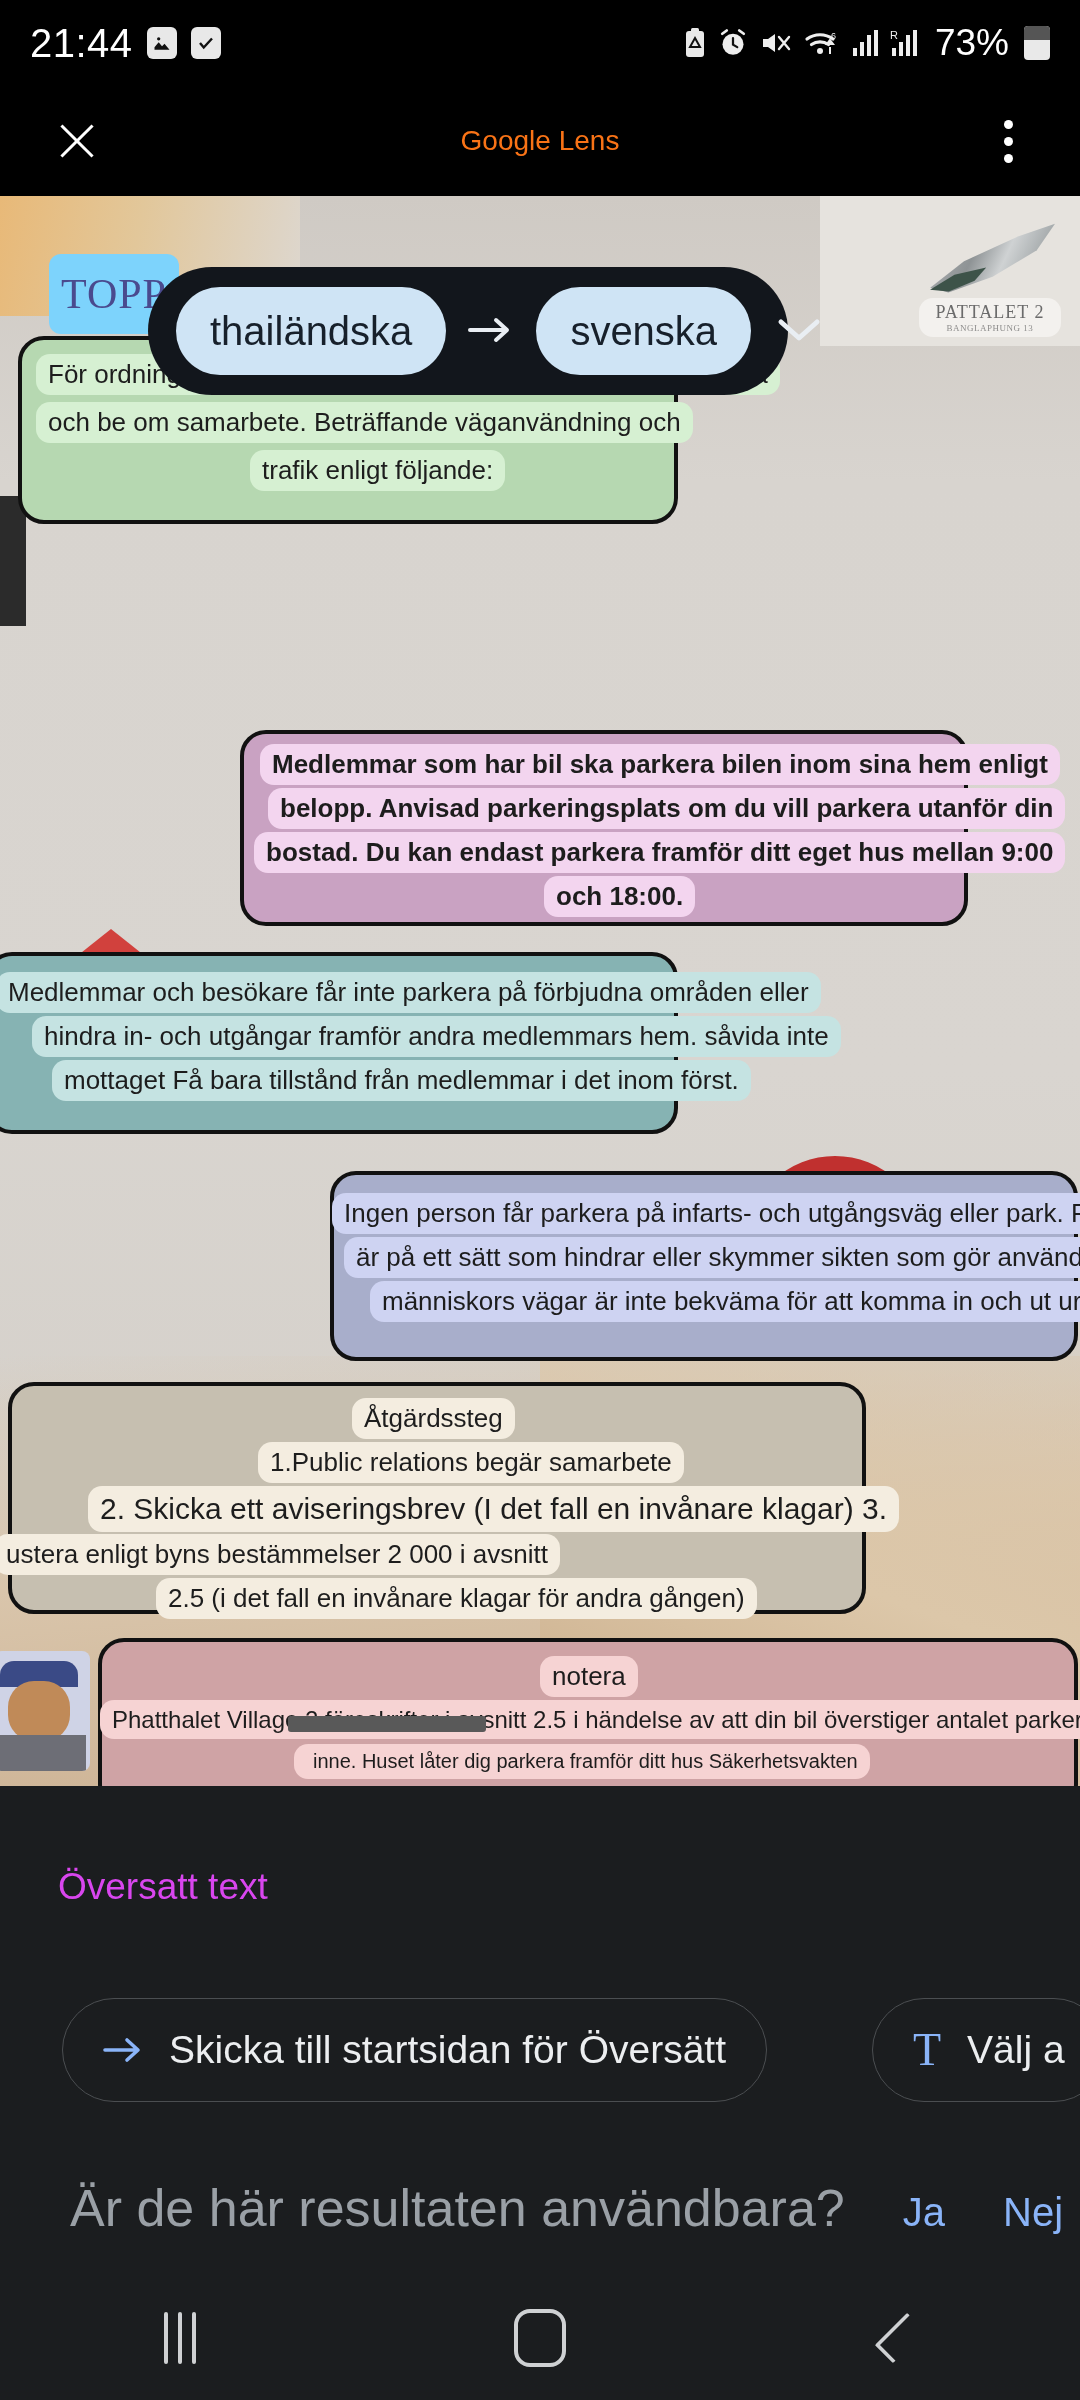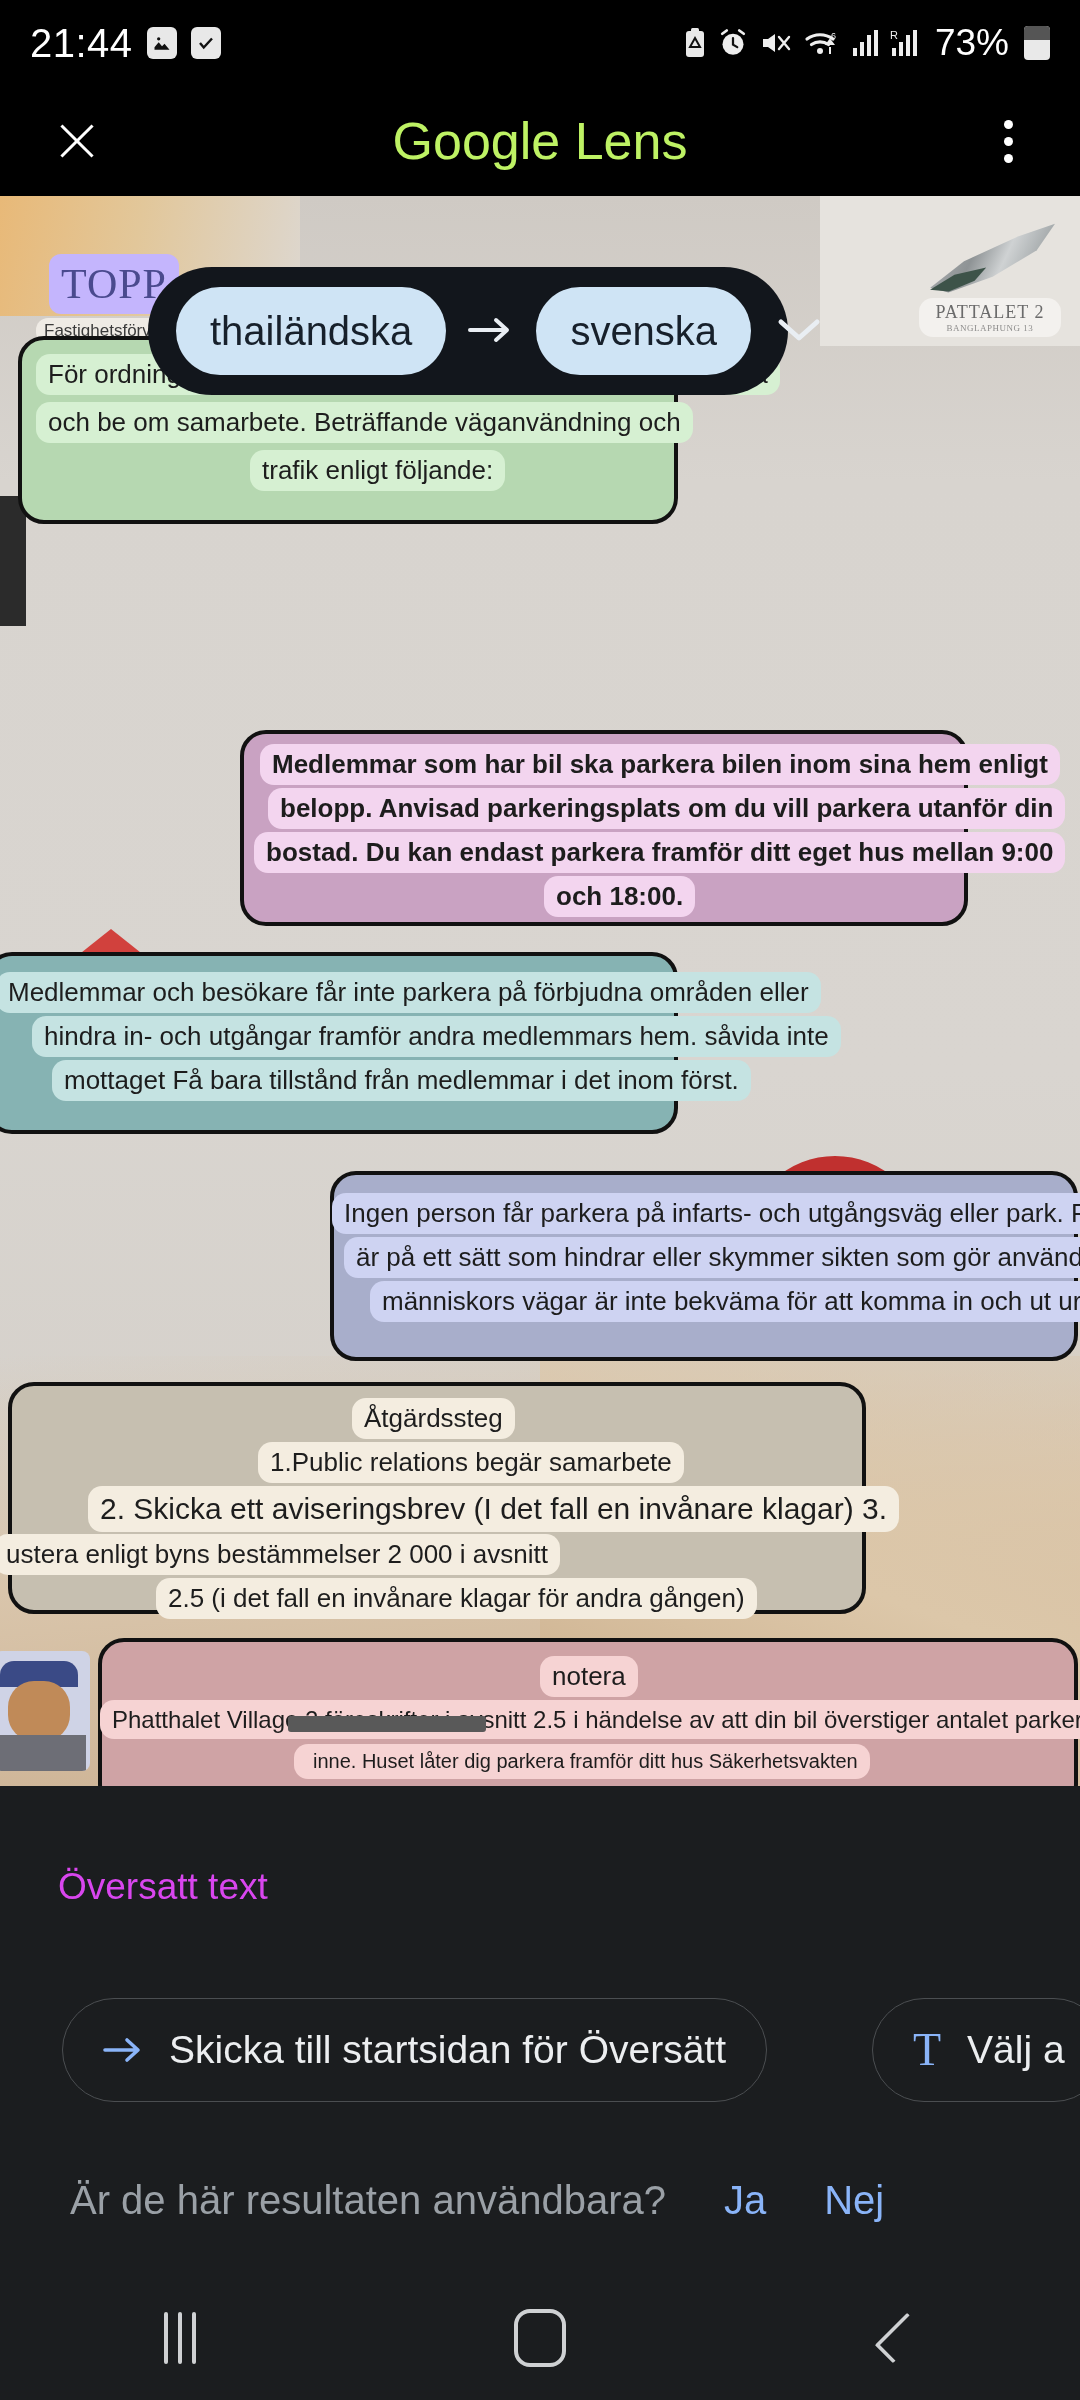--- a/index.html
+++ b/index.html
@@ -35,21 +35,21 @@
   }
   .sb-batt i{ position:absolute;left:0;top:0;width:100%;height:42%;background:#555; }
 
   
   .appbar{
     position:absolute; top:86px; left:0; width:1080px; height:110px;
     background:#000; display:flex; align-items:center; padding:0 48px;
   }
   .appbar-title{
     position:absolute; left:0; right:0; text-align:center;
-    font-size:52px; color:#bef264; font-weight:400; pointer-events:none;
+    font-size:28px; color:#f97316; font-weight:400; pointer-events:none;
   }
   .appbar-title .g{ font-weight:400; }
   .close-x{
     width:58px;height:58px;position:relative;z-index:2;cursor:pointer;
   }
   .close-x::before,.close-x::after{
     content:"";position:absolute;left:50%;top:50%;width:44px;height:3px;
     background:#fff;transform-origin:center;
   }
   .close-x::before{ transform:translate(-50%,-50%) rotate(45deg); }
@@ -90,21 +90,21 @@
   .photo .dark-l{
     position:absolute;left:0;top:300px;width:26px;height:130px;background:#2b2b2b;
   }
 
   
   .logo-top{
     position:absolute;left:36px;top:58px;width:156px;
     text-align:center;
   }
   .logo-top .topp{
-    background:#c4b5fd;border-radius:12px;padding:6px 12px;display:inline-block;
+    background:#7dd3fc;border-radius:12px;padding:16px 12px;display:inline-block;
     color:#4a4a8e;font-size:42px;letter-spacing:1px;font-family:"Liberation Serif",serif;
   }
   .logo-top .sub{
     margin-top:4px;background:#efebe5;border-radius:12px;padding:3px 8px;display:inline-block;
     color:#3b3b3b;font-size:17px;
   }
   .logo-right{
     position:absolute;right:16px;top:20px;width:148px;text-align:center;
   }
   .leaf{
@@ -230,21 +230,21 @@
     color:#eceef0; font-size:39px; white-space:nowrap; background:transparent;
   }
   .chip-1{ left:62px; }
   .chip-2{ left:872px; }
   .chip .ic{ color:#8ab4f8; font-size:40px; line-height:1; display:flex; }
   .chip .ic.tglyph{ font-family:"Liberation Serif",serif; font-size:46px; }
 
   .feedback{
     position:absolute; left:70px; top:392px; display:flex; align-items:baseline; gap:58px;
   }
-  .fb-q{ color:#9aa0a6; font-size:40px; }
+  .fb-q{ color:#9aa0a6; font-size:52px; }
   .fb-a{ color:#8ab4f8; font-size:40px; cursor:pointer; }
 
   
   .navbar{
     position:absolute; left:0; bottom:0; width:1080px; height:124px;
     background:#1b1d1f; display:flex; align-items:center; justify-content:space-around;
   }
   .nav-btn{ width:120px;height:90px;display:flex;align-items:center;justify-content:center;cursor:pointer; }
   .nav-recents{ display:flex; gap:10px; }
   .nav-recents i{ width:4px;height:52px;background:#cfd1d3;display:block;border-radius:2px; }

